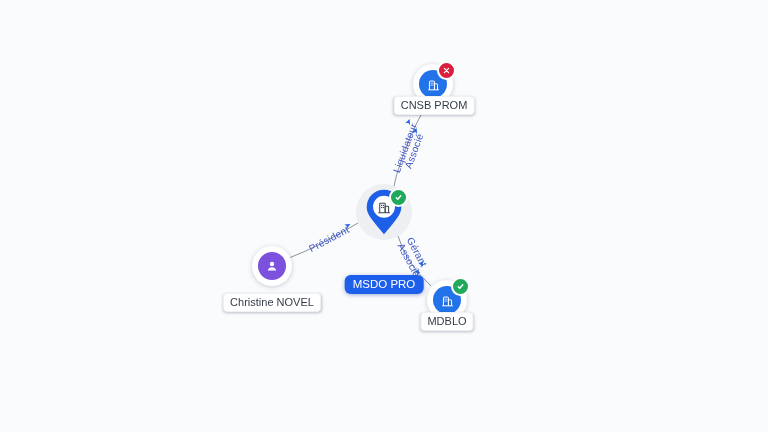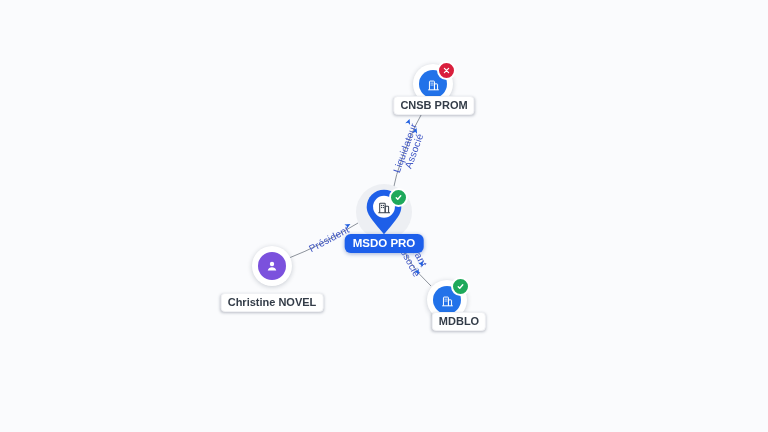--- a/index.html
+++ b/index.html
@@ -21,23 +21,23 @@
 
   
   .focus-node{position:absolute;left:356px;top:184px;width:56px;height:56px;border-radius:50%;
               background:#edeff3;cursor:pointer;}
   .focus-pin{position:absolute;left:9px;top:4px;}
   .focus-badge{left:33px;top:4px;}
 
   
   .pill{position:absolute;transform:translateX(-50%);background:#ffffff;color:#333c48;
         font-size:11px;line-height:13px;padding:2px 6px;border-radius:4px;white-space:nowrap;
-        box-shadow:0 1px 3px rgba(25,35,60,.28);border:1px solid #f0f1f4;cursor:pointer;font-weight:bold;}
+        box-shadow:0 1px 3px rgba(25,35,60,.28);border:1px solid #f0f1f4;cursor:pointer;}
   .pill-focus{background:#1d5feb;color:#ffffff;font-size:11.5px;padding:3px 8px;border-radius:6px;
-              border:none;box-shadow:0 1px 4px rgba(20,60,160,.4);}
+              border:none;box-shadow:0 1px 4px rgba(20,60,160,.4);margin-top:41px;}
 
   
   .edge-label{position:absolute;font-size:10px;color:#3e55c4;white-space:nowrap;
               transform-origin:center;transform:translate(-50%,-50%) var(--rot);letter-spacing:.2px;}
   .edge-arrow{position:absolute;font-size:8px;color:#2160e0;line-height:8px;
               transform-origin:center;transform:translate(-50%,-50%) var(--rot);}
 </style>
 </head>
 <body>
 
@@ -137,15 +137,15 @@
             <rect x="10.1" y="12" width="1.7" height="1.7"></rect>
         </g>
       </svg>
     </div>
     <div class="badge badge-check" style="right:-3px;top:-3px;">
       <svg width="9" height="9" viewBox="0 0 12 12">
           <path d="M3 6.2l2 2 4-4.4" stroke="#fff" stroke-width="1.9" fill="none" stroke-linecap="round" stroke-linejoin="round"></path>
         </svg>
     </div>
   </div>
-  <div class="pill" style="left:459px;top:312px;">MDBLO</div>
+  <div class="pill" style="left:447px;top:312px;">MDBLO</div>
 
 </div>
 
 </body></html>

